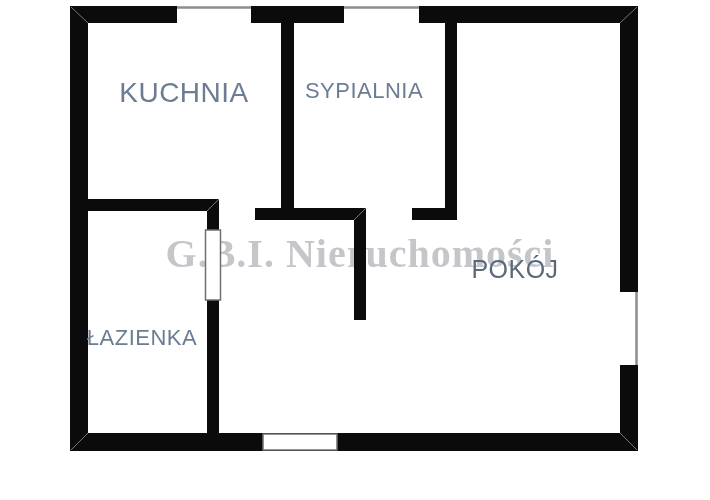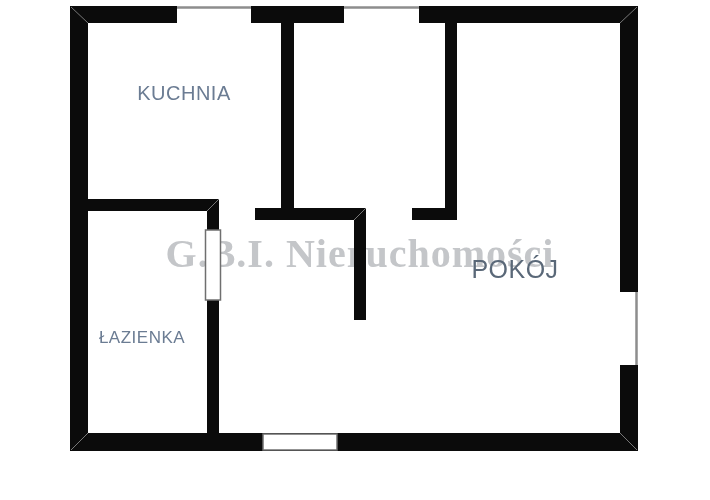--- a/index.html
+++ b/index.html
@@ -27,24 +27,24 @@
     white-space:nowrap;
   }
   .room-label{
     position:absolute;
     transform:translate(-50%,-50%);
     z-index:3;
     color:var(--label,#6b7c93);
     white-space:nowrap;
     letter-spacing:0.5px;
   }
-  .lbl-kuchnia   {left:184px;top:93px; font-size:20px;}
+  .lbl-kuchnia   {left:184px;top:93px; font-size:28px;}
   .lbl-sypialnia {left:364px;top:91px; font-size:22px;}
   .lbl-pokoj     {left:515px;top:269px;font-size:25px;color:var(--pokoj_label,#5a6878);}
-  .lbl-lazienka  {left:142px;top:338px;font-size:17px;}
+  .lbl-lazienka  {left:142px;top:338px;font-size:22px;}
   .lbl-przedpokoj{left:307px;top:348px;font-size:22px;}
 </style>
 </head>
 <body>
 
 <div id="canvas">
 
   <div class="watermark">G.B.I. Nieruchomości</div>
 
   <svg id="plan-svg" viewBox="0 0 710 500">
@@ -85,19 +85,20 @@
       <line x1="637" y1="7" x2="620" y2="23"></line>
       <line x1="71" y1="450" x2="88" y2="433"></line>
       <line x1="637" y1="450" x2="620" y2="433"></line>
       <line x1="219" y1="199" x2="207" y2="211"></line>
       <line x1="366" y1="208" x2="354" y2="220"></line>
     </g>
   </svg>
 
   <div class="room-label lbl-kuchnia">KUCHNIA</div>
 
+  <div class="room-label lbl-sypialnia">SYPIALNIA</div>
 
   <div class="room-label lbl-pokoj">POKÓJ</div>
 
   <div class="room-label lbl-lazienka">ŁAZIENKA</div>
 
 
 </div>
 
 </body></html>

